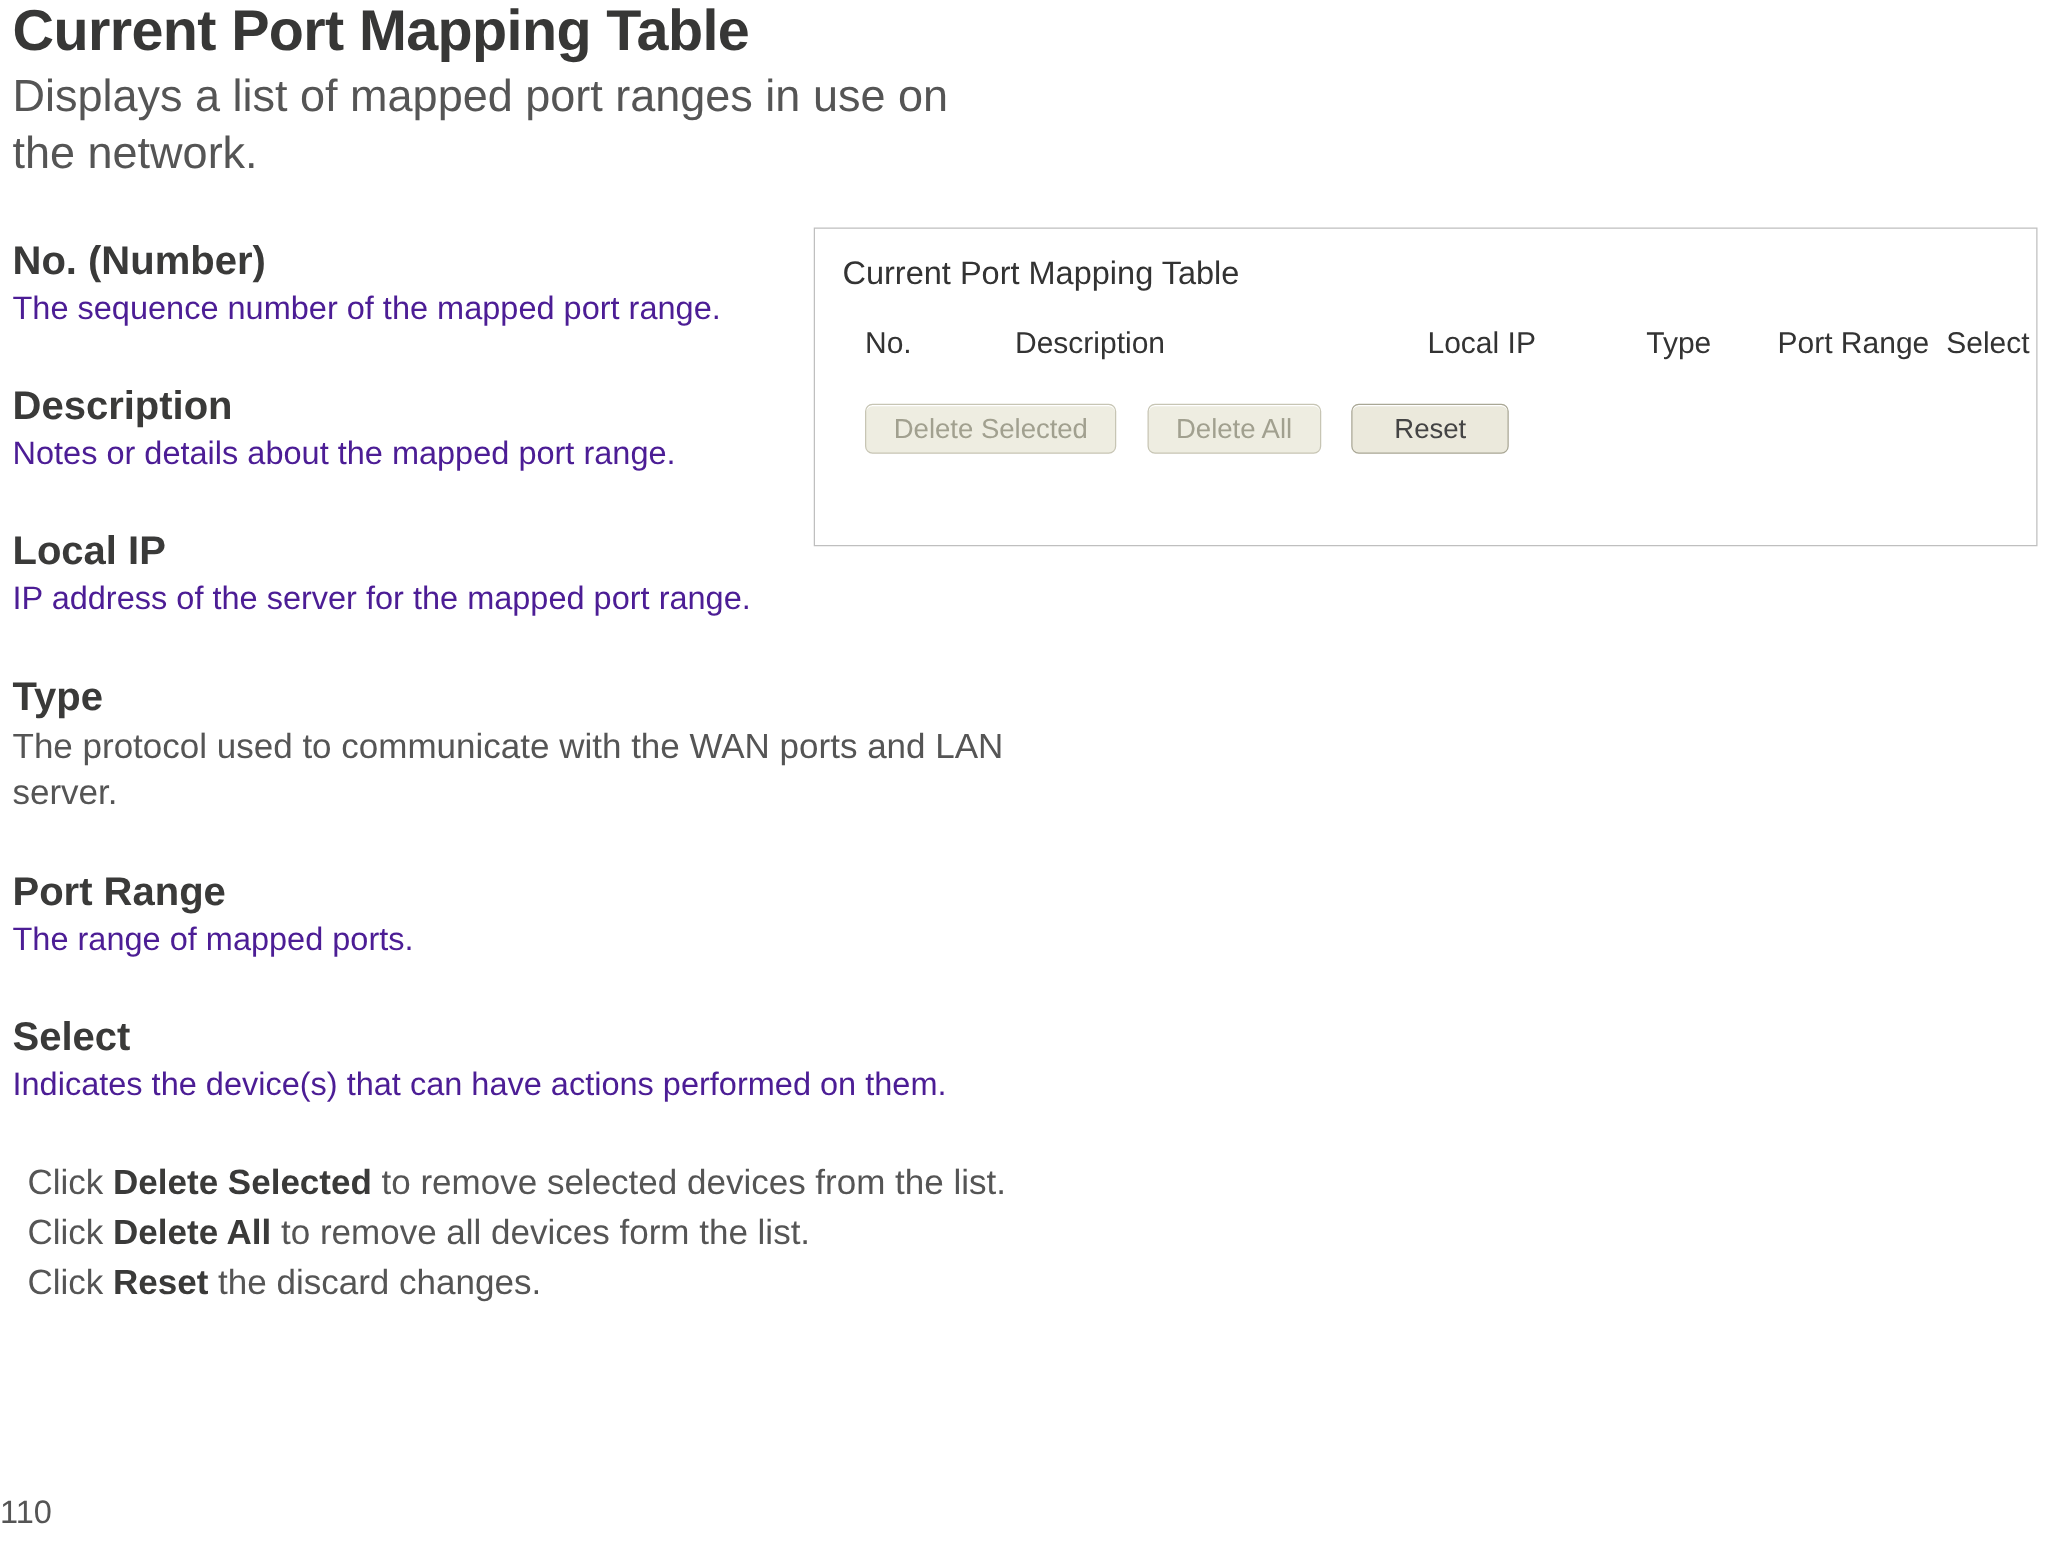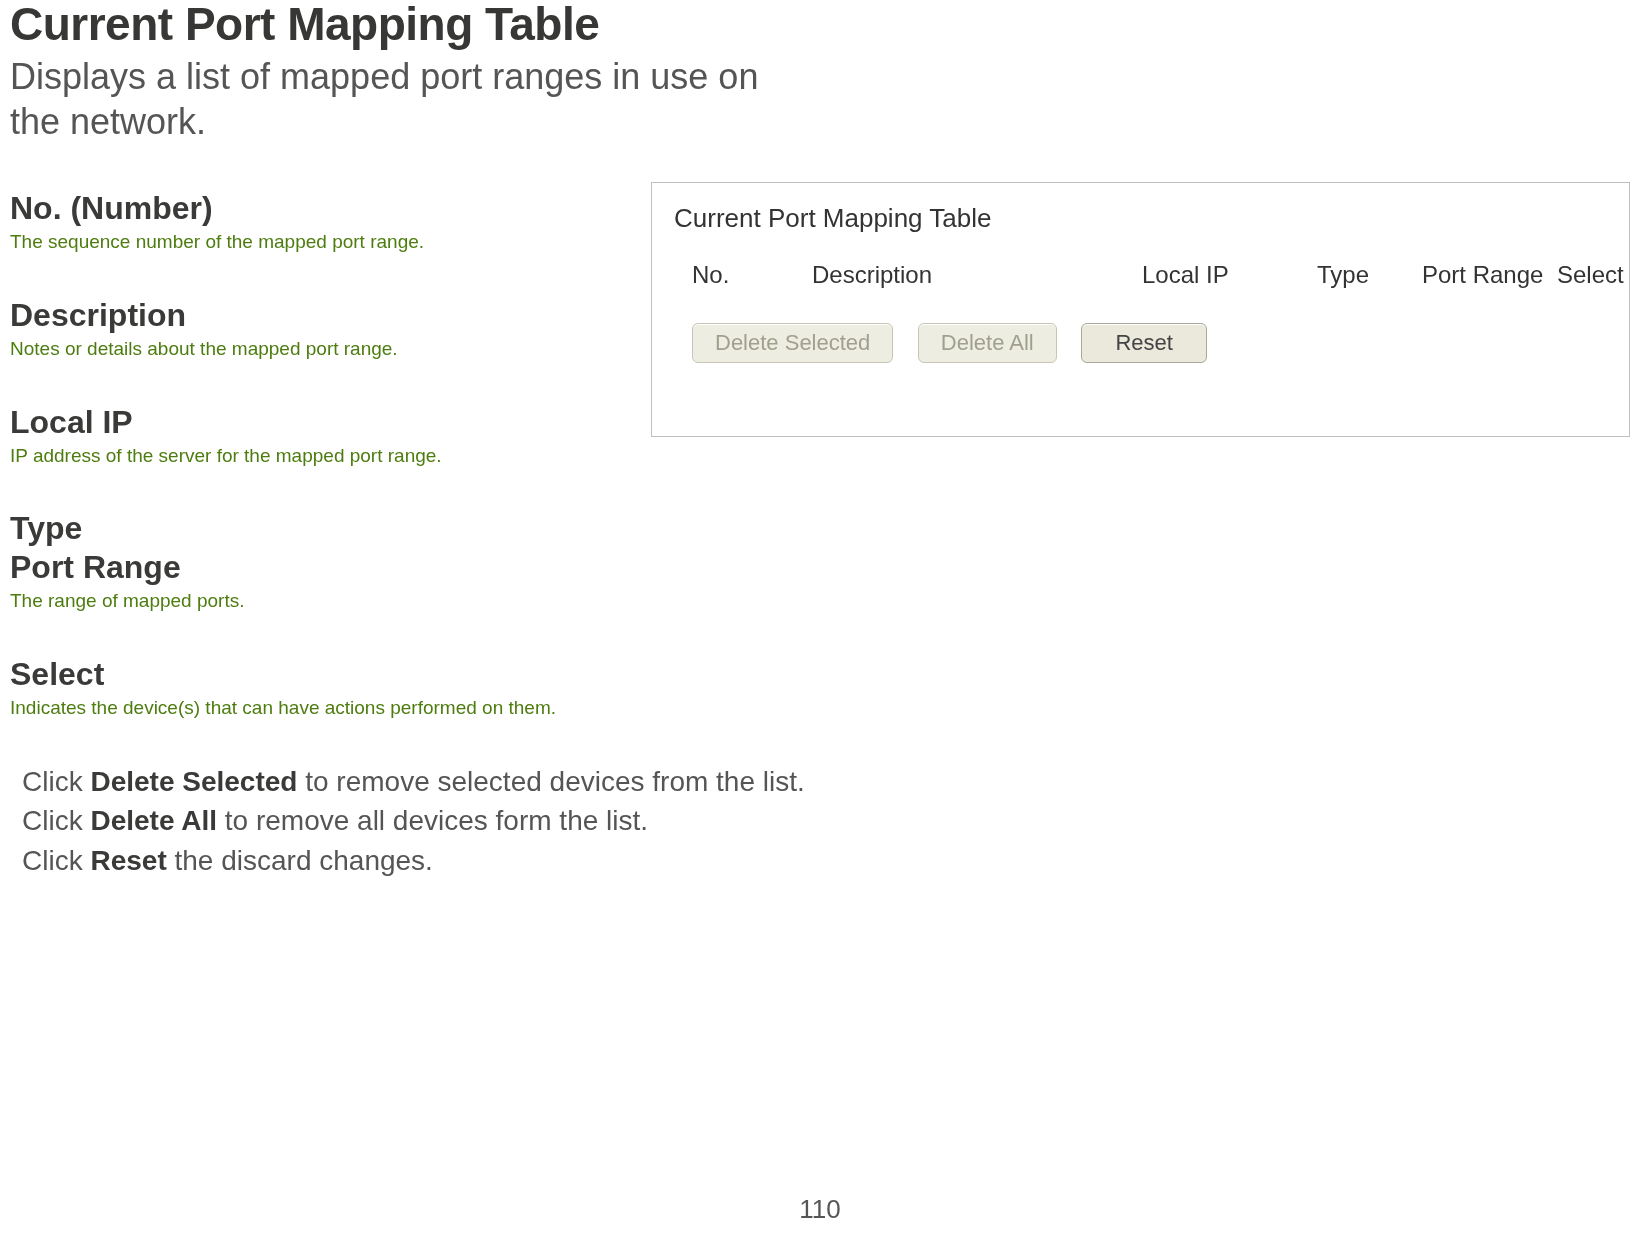--- a/index.html
+++ b/index.html
@@ -40,22 +40,22 @@
     color: #555;
     line-height: 1.25;
   }
   .term {
     font-size: 32px;
     font-weight: 700;
     color: #3a3a39;
     margin-bottom: 2px;
   }
   .def {
-    font-size: 19px;
-    color: #4d7c0f;
+    font-size: 26px;
+    color: #4c1d95;
     margin-bottom: 42px;
     line-height: 1.35;
   }
   .action-line {
     font-size: 28px;
     color: #555;
     line-height: 1.35;
     margin-bottom: 2px;
     margin-left: 12px;
   }
@@ -126,21 +126,20 @@
     background: #eeede1;
     border-color: #c7c5b4;
   }
   .btn:last-child { margin-right: 0; }
 
   .page-number {
     position: absolute;
     bottom: 14px;
     left: 0;
     width: 100%;
-    text-align: center;
     font-size: 26px;
     color: #555;
   }
 </style>
 </head>
 <body>
 
 <div class="page">
 
   <div class="left-col">
@@ -150,20 +149,21 @@
     <div class="term">No. (Number)</div>
     <div class="def">The sequence number of the mapped port range.</div>
 
     <div class="term">Description</div>
     <div class="def">Notes or details about the mapped port range.</div>
 
     <div class="term">Local IP</div>
     <div class="def">IP address of the server for the mapped port range.</div>
 
     <div class="term">Type</div>
+    <div class="following-wide">The protocol used to communicate with the WAN ports and LAN server.</div>
 
     <div class="term">Port Range</div>
     <div class="def">The range of mapped ports.</div>
 
     <div class="term">Select</div>
     <div class="def">Indicates the device(s) that can have actions performed on them.</div>
 
     <div class="action-line">
       <span>Click </span><b>Delete Selected</b><span> to remove selected devices from the list.</span>
     </div>

